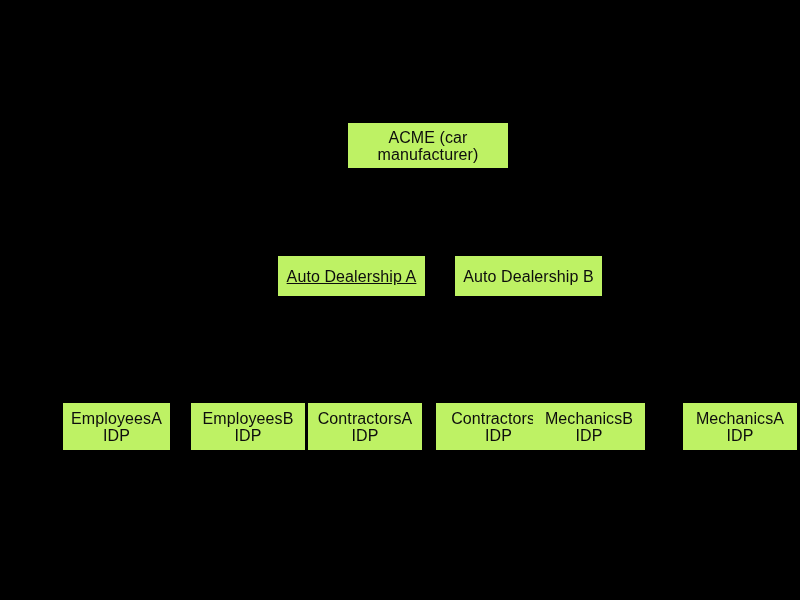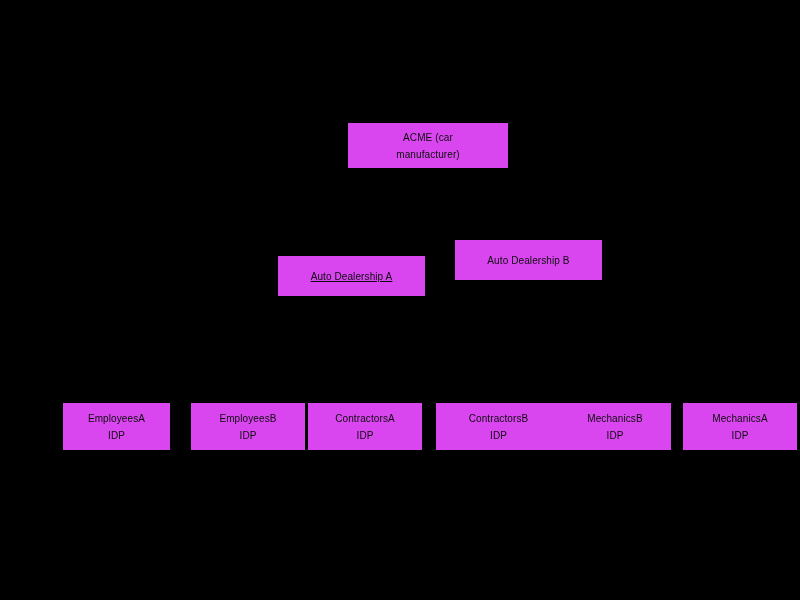--- a/index.html
+++ b/index.html
@@ -16,23 +16,23 @@
   }
   #diagram-canvas {
     position: relative;
     width: 800px;
     height: 600px;
     background: #000000;
   }
   .node {
     position: absolute;
     box-sizing: border-box;
-    background: #d946ef;
+    background: #bef264;
     color: #0d0d0d;
-    font-size: 10px;
+    font-size: 16px;
     line-height: 17px;
     display: flex;
     align-items: center;
     justify-content: center;
     text-align: center;
     white-space: pre-line;
     letter-spacing: 0.1px;
   }
   
   .node-root {
@@ -44,34 +44,34 @@
   
   .node-dealer-a {
     left: 278px;
     top: 256px;
     width: 147px;
     height: 40px;
     text-decoration: underline;
   }
   .node-dealer-b {
     left: 455px;
-    top: 240px;
+    top: 256px;
     width: 147px;
     height: 40px;
   }
   
   .node-idp {
     top: 403px;
     height: 47px;
   }
   .node-idp-0 { left: 63px;  width: 107px; }
   .node-idp-1 { left: 191px; width: 114px; }
   .node-idp-2 { left: 308px; width: 114px; }
   .node-idp-3 { left: 436px; width: 125px; }
-  .node-idp-4 { left: 559px; width: 112px; }
+  .node-idp-4 { left: 533px; width: 112px; }
   .node-idp-5 { left: 683px; width: 114px; }
 </style>
 </head>
 <body>
 
 <div id="diagram-canvas">
 
   <div class="node node-root">ACME (car
 manufacturer)</div>
 

